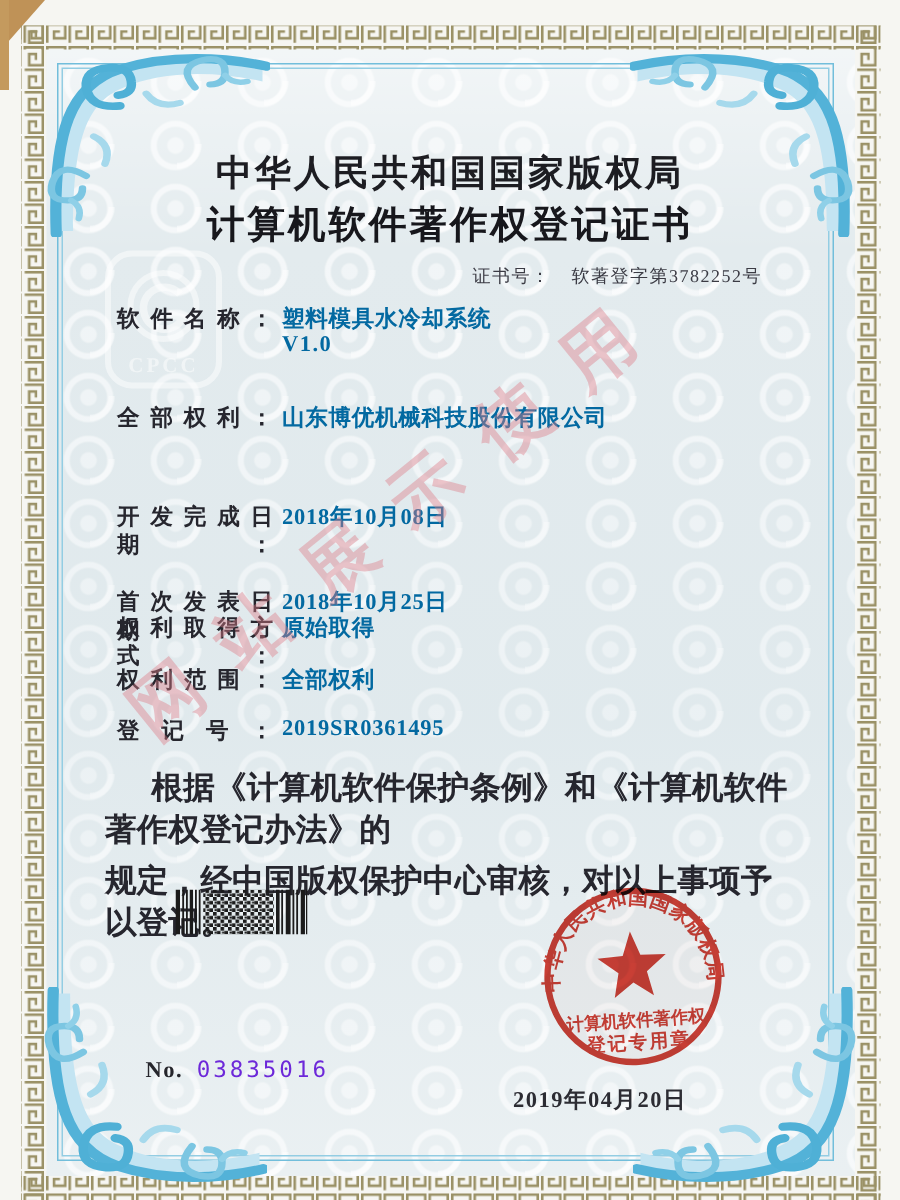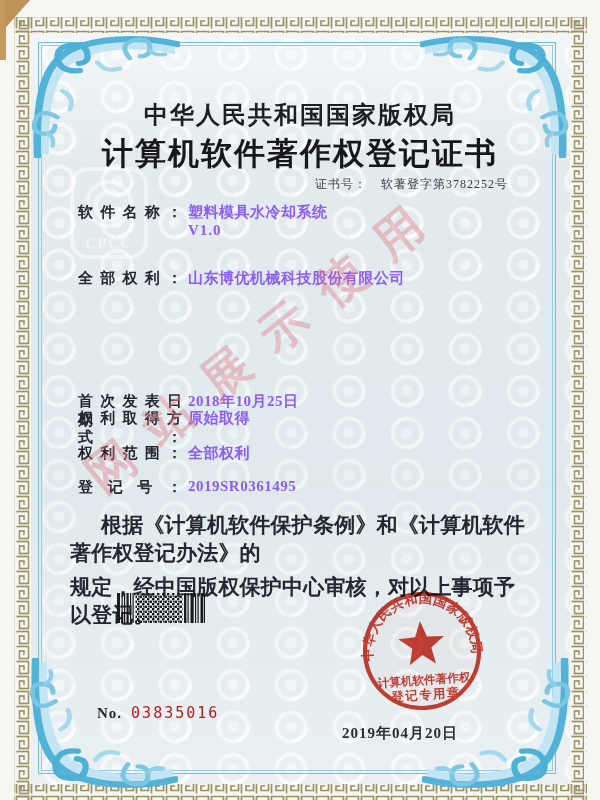--- a/index.html
+++ b/index.html
@@ -47,40 +47,40 @@
     text-align:center;font-size:48px;font-weight:bold;letter-spacing:26px;
     color:rgba(221,124,136,.42);white-space:nowrap;pointer-events:none;
   }
   .txt{position:absolute;z-index:20;color:#23232b;}
   .authority{
     left:0;top:99px;width:600px;text-align:center;
     font-size:24px;font-weight:bold;letter-spacing:2px;color:#1d1d22;
   }
   .cert-title{
     left:0;top:133px;width:600px;text-align:center;
-    font-size:31px;font-weight:bold;letter-spacing:2px;color:#17171c;
+    font-size:25px;font-weight:bold;letter-spacing:2px;color:#17171c;
   }
   .certno{left:0;top:176px;width:508px;text-align:right;font-size:12px;color:#3b3b44;letter-spacing:1px;}
   .certno .certno-num{margin-left:14px;}
   .frow{position:absolute;left:78px;z-index:20;font-size:15px;font-weight:600;}
   .frow .flabel{display:inline-block;width:104px;text-align:justify;text-align-last:justify;vertical-align:top;color:#26262e;}
-  .frow .fval{position:absolute;left:110px;top:0;width:360px;color:#8b5cf6;letter-spacing:.5px;white-space:nowrap;}
+  .frow .fval{position:absolute;left:110px;top:0;width:360px;color:#0369a1;letter-spacing:.5px;white-space:nowrap;}
   .fval .v2{display:block;letter-spacing:1px;}
   .statement{position:absolute;left:70px;top:511px;width:466px;z-index:20;font-size:21px;font-weight:600;color:#26262e;letter-spacing:.2px;}
   .statement .s1{display:block;text-indent:31px;}
   .statement .s2{display:block;margin-top:6px;}
   .barcode{position:absolute;left:117px;top:593px;z-index:20;}
   .seal-date{
     position:absolute;left:342px;top:700px;z-index:55;
     font-size:15px;font-weight:bold;letter-spacing:1px;color:#2c2c33;margin-top:24px;
   }
   .seal{position:absolute;left:352px;top:581px;z-index:60;mix-blend-mode:multiply;opacity:.93;transform:rotate(-4deg);}
   .serial{position:absolute;left:97px;top:704px;z-index:20;font-size:15px;}
   .serial .no-label{font-weight:bold;color:#26262c;letter-spacing:1px;}
-  .serial .no-value{font-family:"DejaVu Sans Mono","Liberation Mono",monospace;color:#b91c1c;letter-spacing:2px;margin-left:9px;font-size:15px;}
+  .serial .no-value{font-family:"DejaVu Sans Mono","Liberation Mono",monospace;color:#6d28d9;letter-spacing:2px;margin-left:9px;font-size:15px;}
 </style>
 </head>
 <body>
 
 <div class="photo">
 
   <div class="corner-bg"></div>
   <div class="corner-bg2"></div>
 
   <div class="content-bg"></div>
@@ -145,20 +145,24 @@
     <span class="certno-label">证书号：</span><span class="certno-num">软著登字第3782252号</span>
   </div>
 
   <div class="frow" style="top:203px">
     <span class="flabel">软件名称：</span>
     <span class="fval"><span>塑料模具水冷却系统</span><span class="v2">V1.0</span></span>
   </div>
   <div class="frow" style="top:269px">
     <span class="flabel">全部权利：</span>
     <span class="fval">山东博优机械科技股份有限公司</span>
+  </div>
+  <div class="frow" style="top:335px">
+    <span class="flabel">开发完成日期：</span>
+    <span class="fval">2018年10月08日</span>
   </div>
   <div class="frow" style="top:392px">
     <span class="flabel">首次发表日期：</span>
     <span class="fval">2018年10月25日</span>
   </div>
   <div class="frow" style="top:409px">
     <span class="flabel">权利取得方式：</span>
     <span class="fval">原始取得</span>
   </div>
   <div class="frow" style="top:444px">

